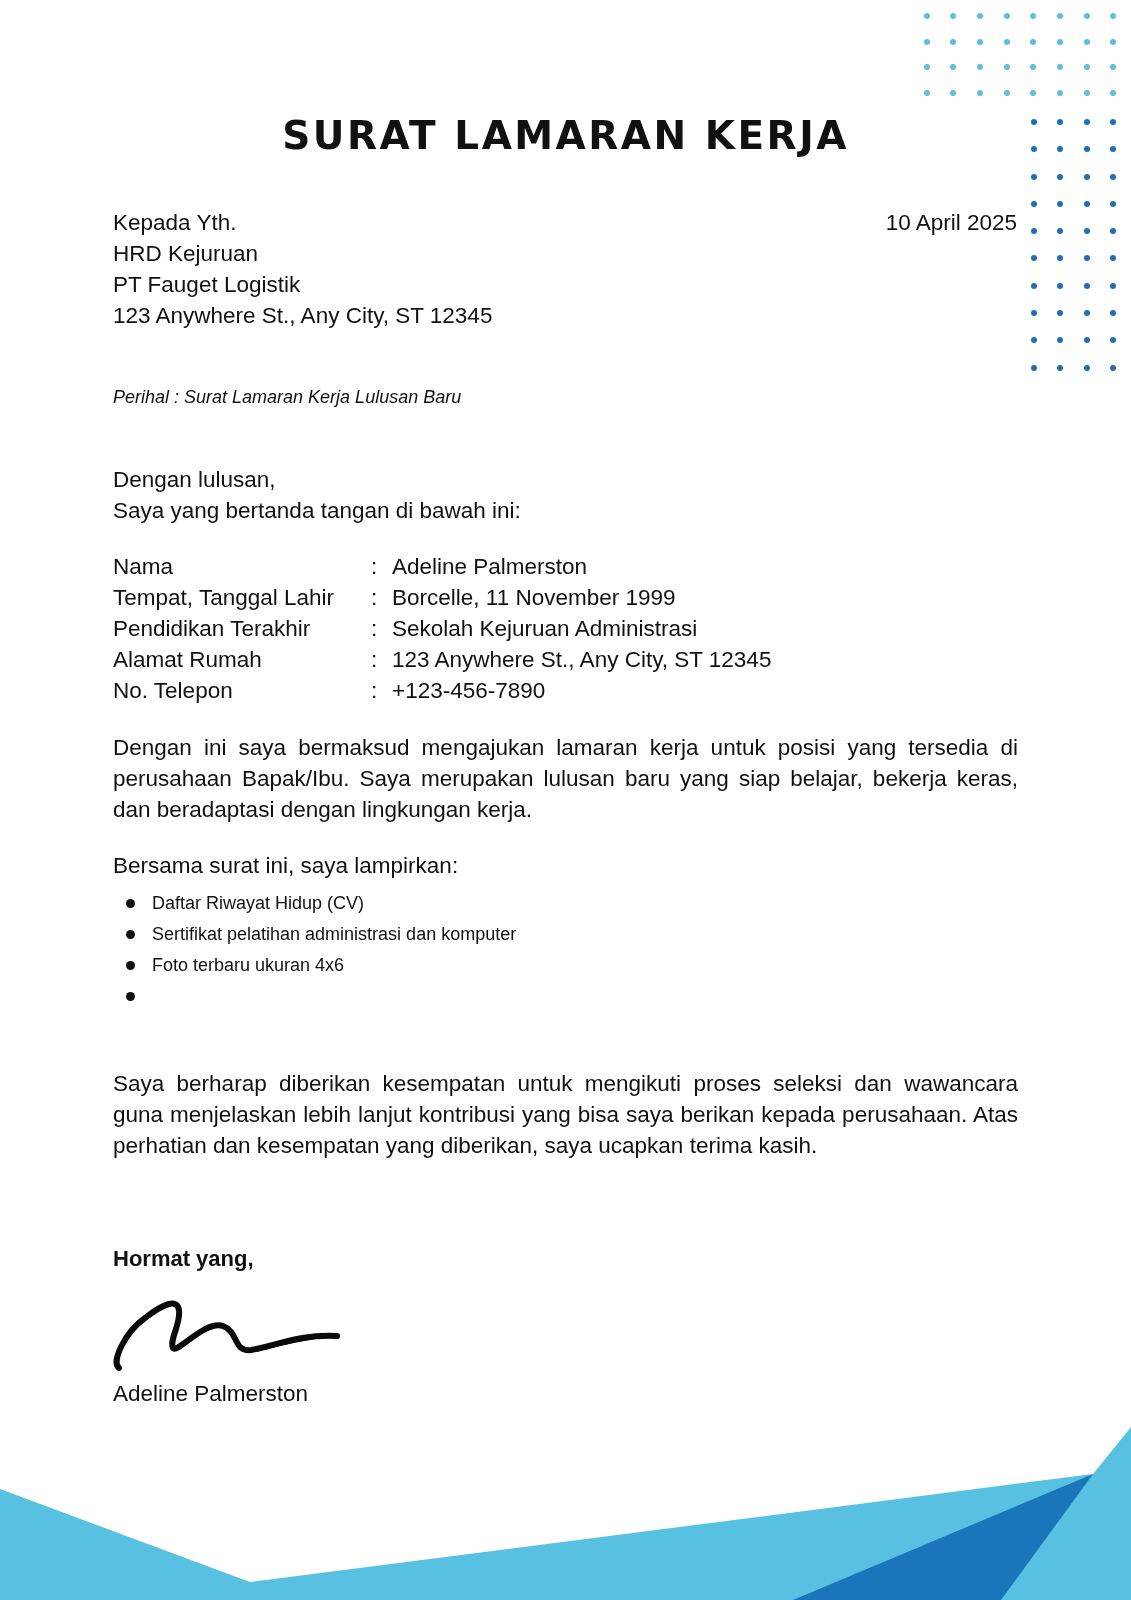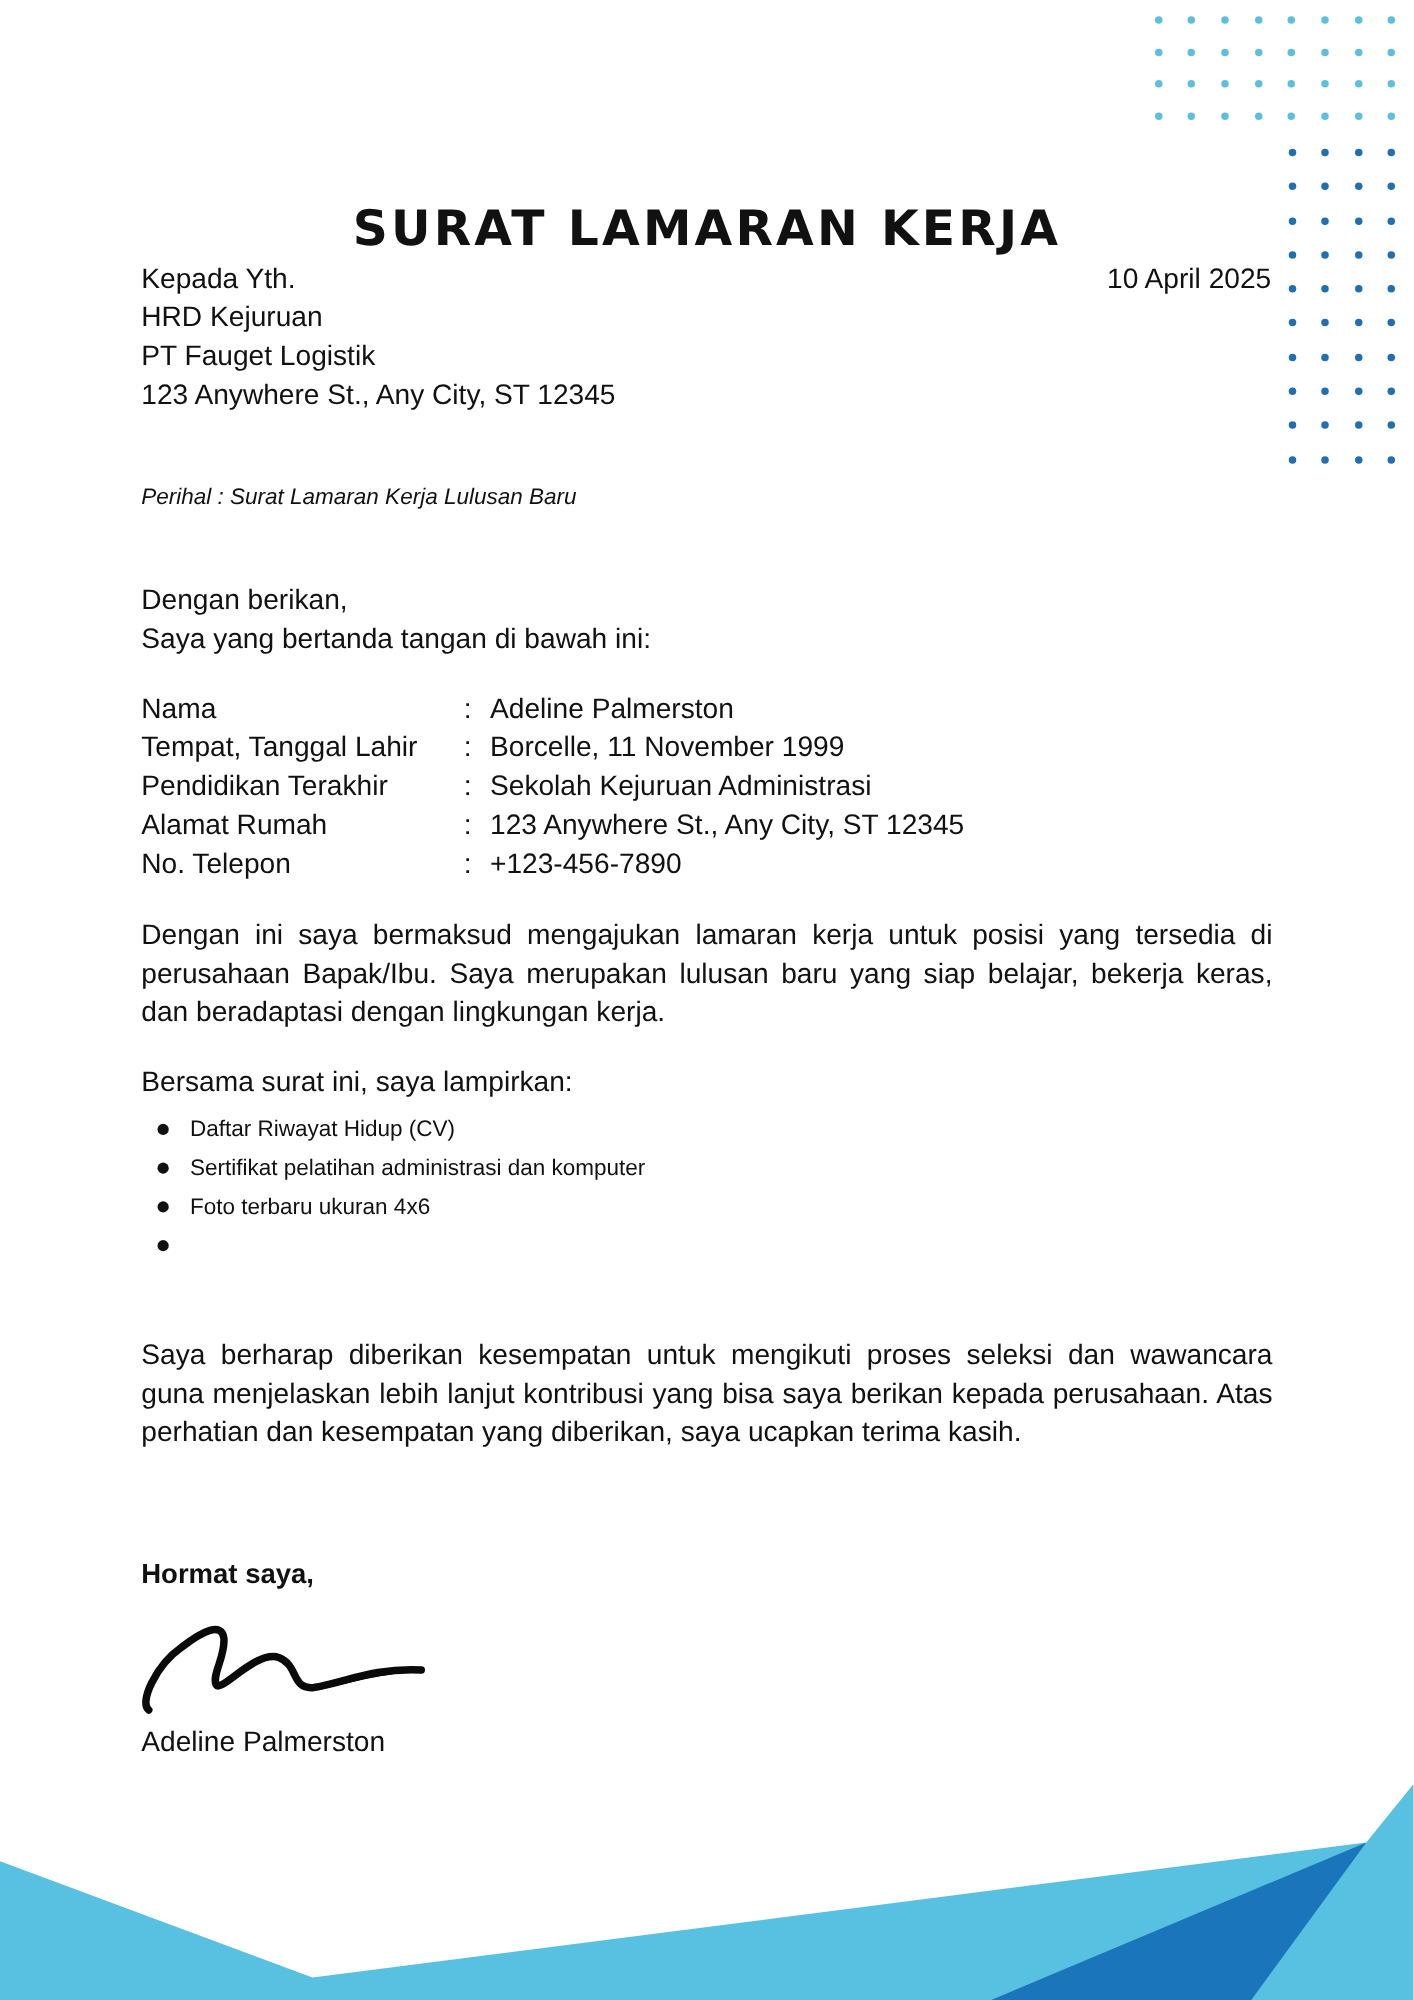--- a/index.html
+++ b/index.html
@@ -6,21 +6,21 @@
     body {
       width: 1131px; height: 1600px; position: relative; overflow: hidden;
       background: #ffffff; color: #111111;
       font-family: "Liberation Sans", "DejaVu Sans", sans-serif;
     }
     .dots-light, .dots-dark { position: absolute; left: 0; top: 0; }
     .dot { position: absolute; width: 6px; height: 6px; border-radius: 50%; }
     .title {
       position: absolute; left: 0; width: 1131px; top: 112px;
       text-align: center; font-weight: bold; font-size: 39px; letter-spacing: 2.5px;
-      font-family: "DejaVu Sans", sans-serif; line-height: 48px; margin-top: 48px;
+      font-family: "DejaVu Sans", sans-serif; line-height: 48px;
     }
     .line { position: absolute; left: 113px; white-space: nowrap; font-size: 22.5px; line-height: 31px; }
     .date { position: absolute; right: 114px; top: 207px; font-size: 22.5px; line-height: 31px; }
     .subject { position: absolute; left: 113px; top: 382px; font-size: 18px; font-weight: normal; font-style: italic; line-height: 31px; }
     .field-row { position: absolute; left: 113px; height: 31px; font-size: 22.5px; line-height: 31px; white-space: nowrap; }
     .field-label { position: absolute; left: 0; }
     .field-colon { position: absolute; left: 258px; }
     .field-value { position: absolute; left: 279px; }
     .para {
       position: absolute; left: 113px; width: 905px; text-align: justify;
@@ -120,21 +120,21 @@
   <div class="line" style="top:207px">Kepada Yth.</div>
   <div class="line" style="top:238px">HRD Kejuruan</div>
   <div class="line" style="top:269px">PT Fauget Logistik</div>
   <div class="line" style="top:300px">123 Anywhere St., Any City, ST 12345</div>
 </div>
 
 <div class="date">10 April 2025</div>
 
 <div class="subject">Perihal : Surat Lamaran Kerja Lulusan Baru</div>
 
-<div class="line" style="top:464px">Dengan berikan,</div>
+<div class="line" style="top:464px">Dengan lulusan,</div>
 <div class="line" style="top:495px">Saya yang bertanda tangan di bawah ini:</div>
 
 <div>
   <div class="field-row" style="top:551px">
     <span class="field-label">Nama</span>
     <span class="field-colon">:</span>
     <span class="field-value">Adeline Palmerston</span>
   </div>
   <div class="field-row" style="top:582px">
     <span class="field-label">Tempat, Tanggal Lahir</span>
@@ -163,21 +163,21 @@
 <div class="line" style="top:850px">Bersama surat ini, saya lampirkan:</div>
 <ul class="attach-list">
   <li><span class="bullet"></span><span>Daftar Riwayat Hidup (CV)</span></li>
   <li><span class="bullet"></span><span>Sertifikat pelatihan administrasi dan komputer</span></li>
   <li><span class="bullet"></span><span>Foto terbaru ukuran 4x6</span></li>
   <li><span class="bullet"></span></li>
 </ul>
 
 <p class="para" style="top:1068px">Saya berharap diberikan kesempatan untuk mengikuti proses seleksi dan wawancara guna menjelaskan lebih lanjut kontribusi yang bisa saya berikan kepada perusahaan. Atas perhatian dan kesempatan yang diberikan, saya ucapkan terima kasih.</p>
 
-<div class="closing">Hormat saya,</div>
+<div class="closing">Hormat yang,</div>
 
 <svg class="signature" width="240" height="90" viewBox="0 0 240 90">
   <path d="M 14 78 C 6 72, 20 42, 40 28 C 58 14, 72 8, 74 20 C 76 34, 64 50, 68 58 C 72 64, 100 30, 118 36 C 134 42, 128 62, 146 60 C 170 56, 195 44, 232 46" fill="none" stroke="#0a0a0a" stroke-width="6" stroke-linecap="round" stroke-linejoin="round"></path>
   <path d="M 150 58 C 180 50, 205 42, 232 46 C 214 48, 190 52, 150 62 Z" fill="#0a0a0a"></path>
 </svg>
 
 <div class="sig-name">Adeline Palmerston</div>
 
 <svg class="deco" width="1131" height="1600" viewBox="0 0 1131 1600" style="pointer-events:none">
   <polygon points="0,1489 250,1582 1093,1474 1131,1427 1131,1600 0,1600" fill="#58c0e0"></polygon>

